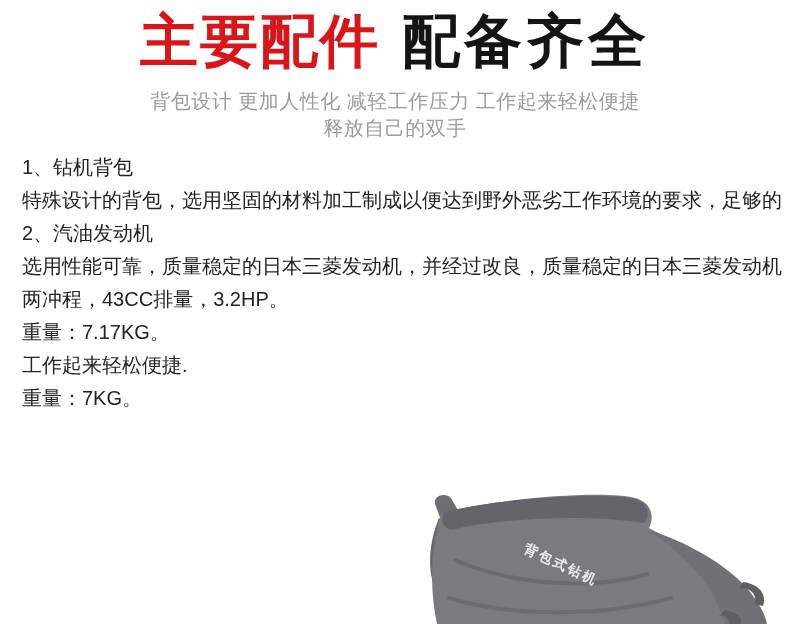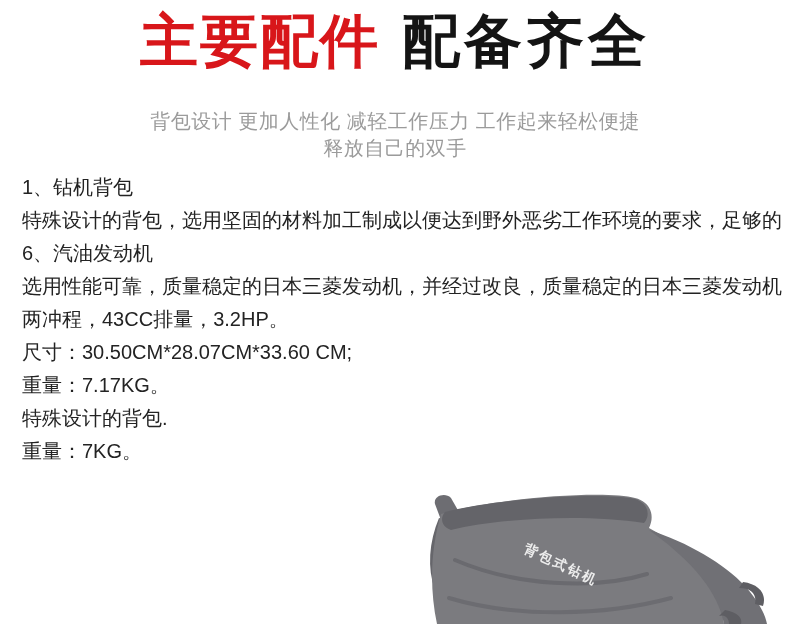--- a/index.html
+++ b/index.html
@@ -8,21 +8,21 @@
     font-family:"Liberation Sans","DejaVu Sans",sans-serif;
   }
   .page{width:790px;height:624px;position:relative;overflow:hidden;}
   .title{
     margin:6px 0 0 0;text-align:center;font-size:58px;line-height:70px;
     font-weight:900;letter-spacing:2px;white-space:nowrap;
   }
   .title .red{color:#d8161a;margin-right:22px;}
   .title .black{color:#141414;letter-spacing:4px;}
   .subtitle{
-    margin-top:32px;text-align:center;color:#9b9b9b;
+    margin-top:12px;text-align:center;color:#9b9b9b;
     font-size:20px;line-height:27px;letter-spacing:0.5px;font-weight:400;
   }
   .body-text{
     margin-top:9px;padding:0 20px 0 22px;color:#232323;
     font-size:20px;line-height:33px;letter-spacing:0;
   }
   .body-text .line{white-space:nowrap;}
   .bag{
     position:absolute;left:425px;top:490px;width:365px;height:134px;overflow:hidden;
   }
@@ -40,27 +40,26 @@
 
   <div class="subtitle">
     <div>背包设计 更加人性化 减轻工作压力 工作起来轻松便捷</div>
     <div>释放自己的双手</div>
   </div>
 
   <div class="body-text">
     <div class="line heading">1、钻机背包</div>
     <div class="line">特殊设计的背包，选用坚固的材料加工制成以便达到野外恶劣工作环境的要求，足够的</div>
 
-    <div class="line heading">6、汽油发动机</div>
+    <div class="line heading">2、汽油发动机</div>
     <div class="line">选用性能可靠，质量稳定的日本三菱发动机，并经过改良，质量稳定的日本三菱发动机</div>
     <div class="line">两冲程，43CC排量，3.2HP。</div>
-    <div class="line">尺寸：30.50CM*28.07CM*33.60 CM;</div>
     <div class="line">重量：7.17KG。</div>
 
-    <div class="line">特殊设计的背包.</div>
+    <div class="line">工作起来轻松便捷.</div>
     <div class="line">重量：7KG。</div>
   </div>
 
   <div class="bag">
     <svg width="365" height="134" viewBox="0 0 365 134">
 
       <path d="M14,28 C4,52 2,78 10,100 L22,96 C15,75 17,50 26,32 Z" fill="#66666b"></path>
 
       <path d="M10,14 C8,6 20,2 26,8 L34,22 L16,30 Z" fill="#6d6d72"></path>
 

